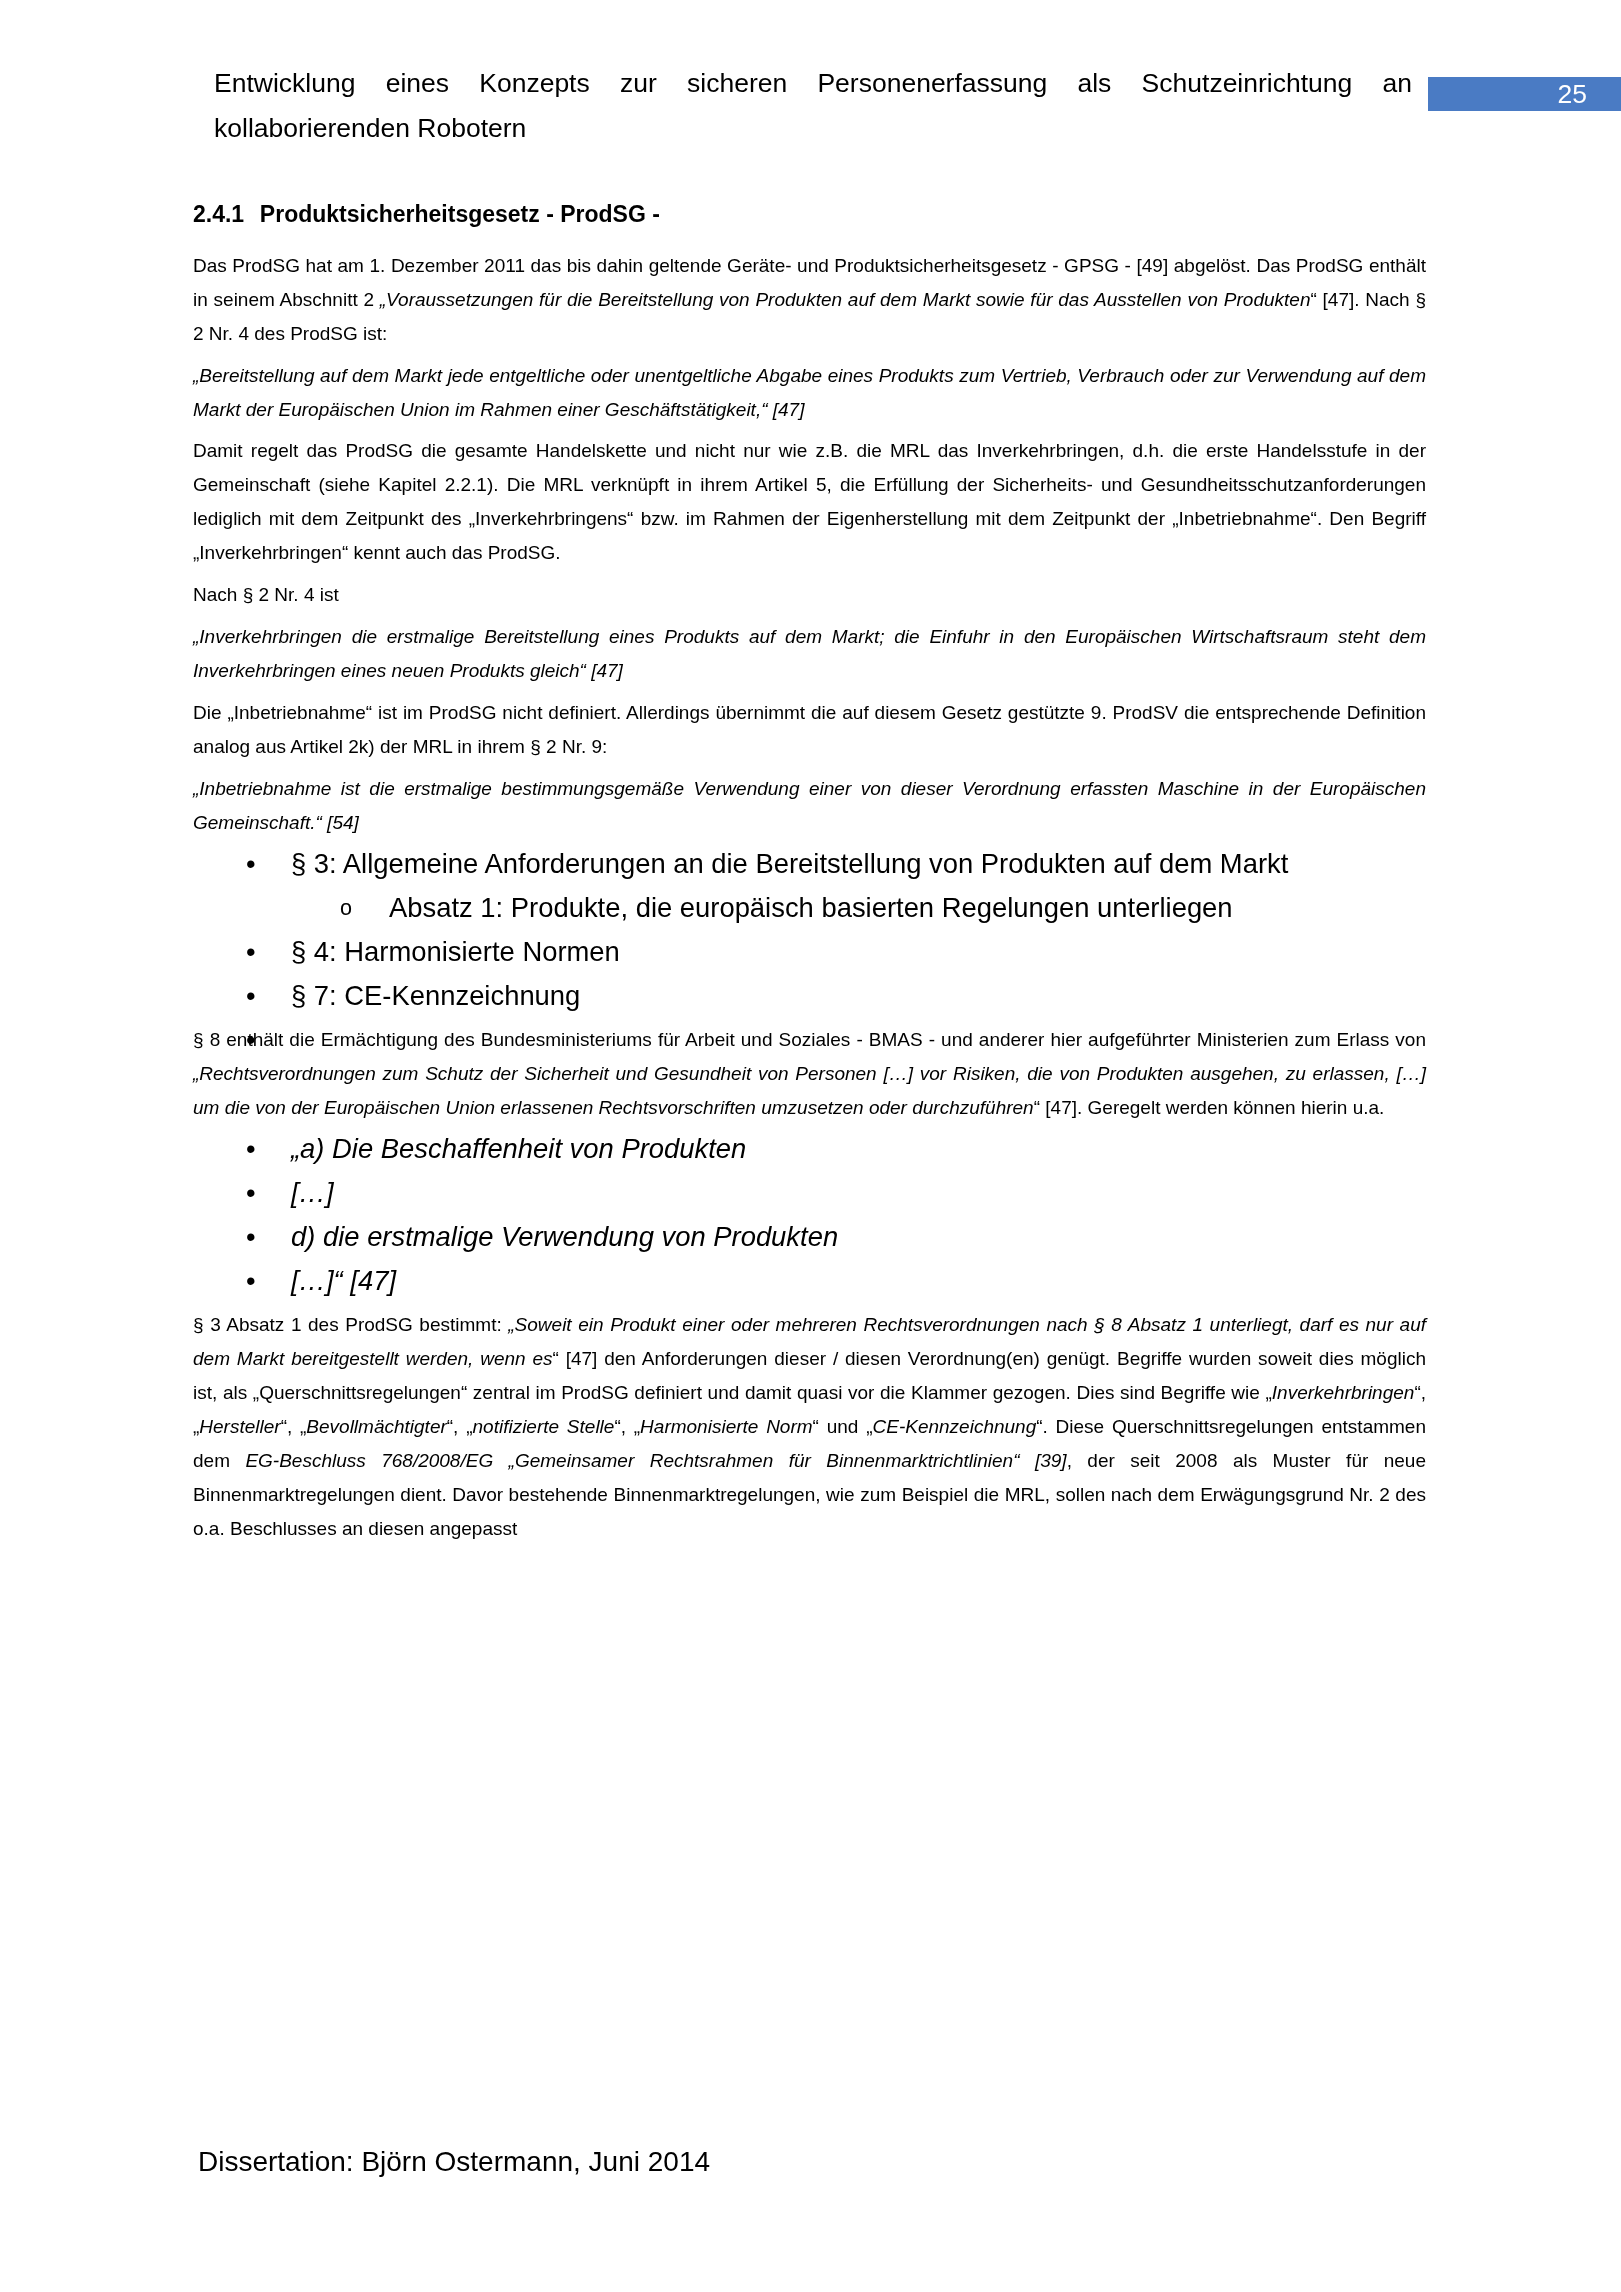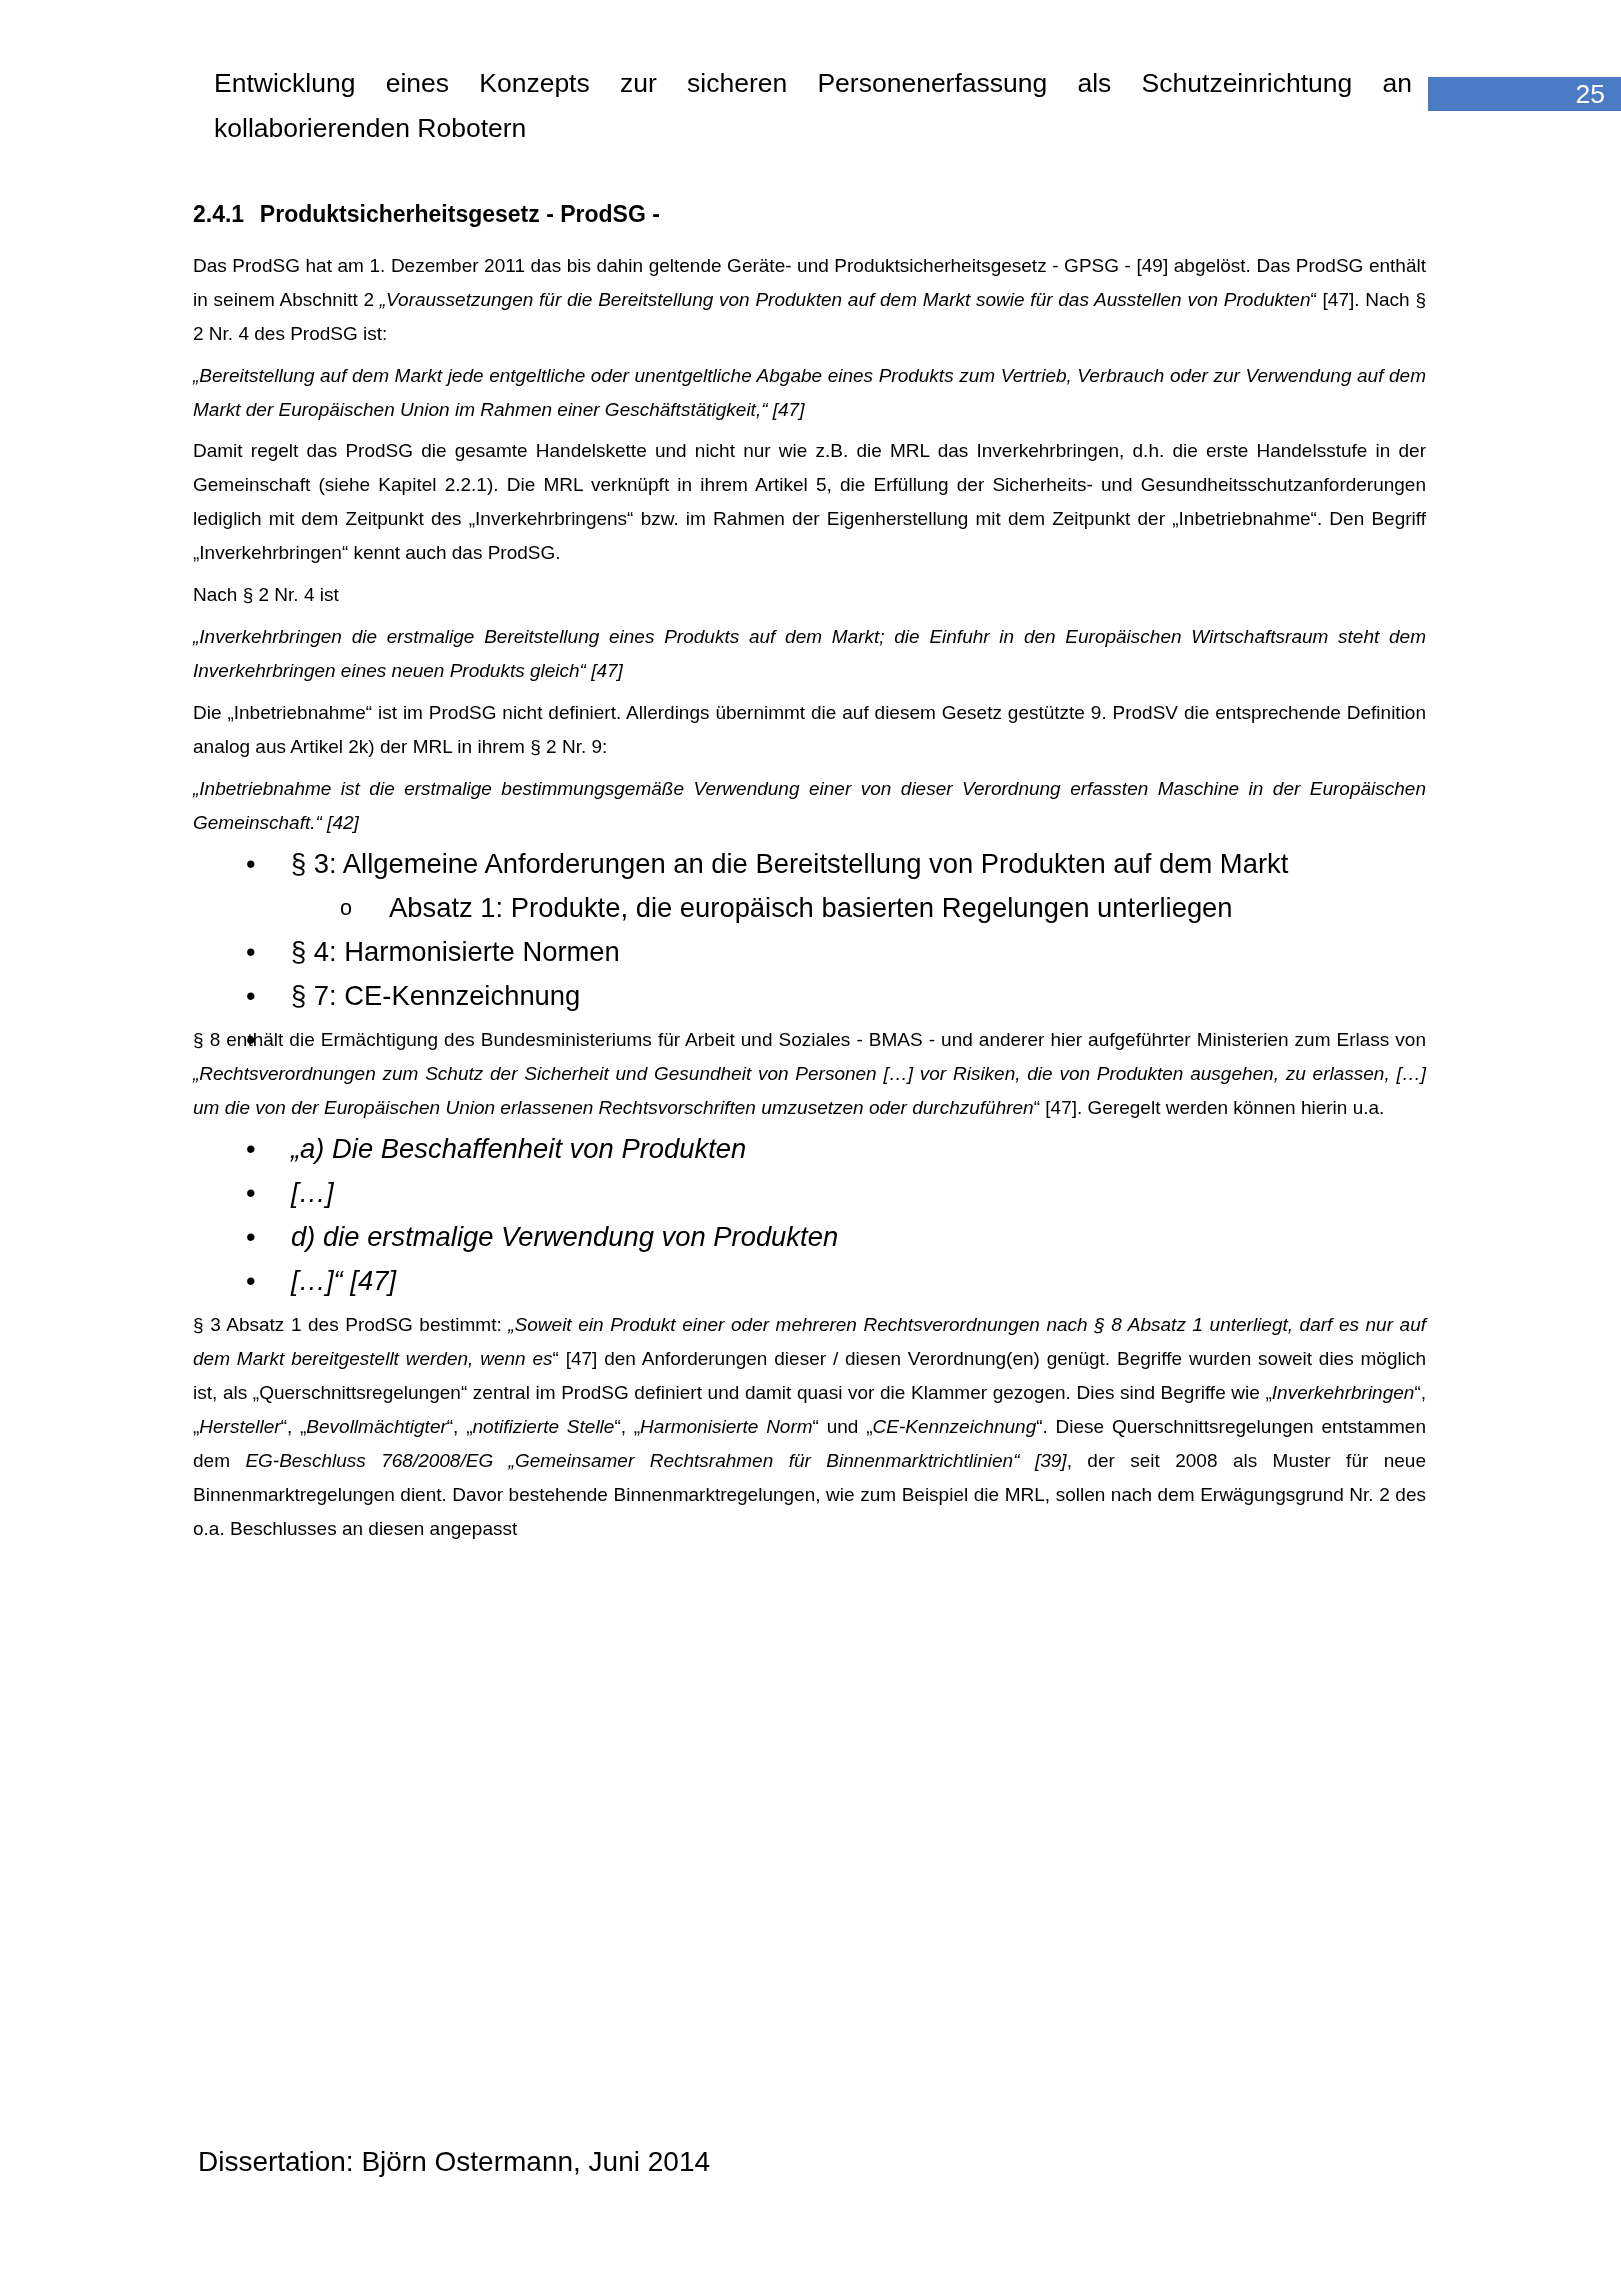--- a/index.html
+++ b/index.html
@@ -2,21 +2,21 @@
 <html><head>
 <meta charset="utf-8">
 <style>
   html, body { margin: 0; padding: 0; background: #ffffff; }
   body { width: 1621px; height: 2293px; position: relative; overflow: hidden;
          font-family: "Liberation Sans", sans-serif; color: #000; }
   .header-title { position: absolute; left: 214px; top: 61px; width: 1198px;
          font-size: 26.5px; line-height: 45px; text-align: justify; text-align-last: left; }
   .page-badge { position: absolute; left: 1428px; top: 77px; width: 193px; height: 34px;
          background: #4a7bc4; color: #fff; font-size: 26.5px; line-height: 34px;
-         text-align: right; box-sizing: border-box; padding-right: 16px; }
+         text-align: right; box-sizing: border-box; padding-right: 34px; }
   .content { position: absolute; left: 193px; top: 192px; width: 1233px; }
   h2.section { margin: 0 0 11.8px 0; font-size: 23px; line-height: 45px; font-weight: bold; }
   h2.section .num { margin-right: 15.7px; }
   p { margin: 0 0 7.8px 0; font-size: 19px; line-height: 34px; text-align: justify; }
   p.quote { font-style: italic; }
   i { font-style: italic; }
   ul.bullets { list-style: none; margin: 0 0 5.9px 0; padding: 0; }
   ul.bullets li { position: relative; padding-left: 98px; font-size: 27.4px; line-height: 34px; margin-bottom: 9.8px; }
   ul.bullets li .dot { position: absolute; left: 53px; top: 0; }
   ul.bullets li.sub { padding-left: 196px; }
@@ -40,21 +40,21 @@
   <p class="quote">„Bereitstellung auf dem Markt jede entgeltliche oder unentgeltliche Abgabe eines Produkts zum Vertrieb, Verbrauch oder zur Verwendung auf dem Markt der Europäischen Union im Rahmen einer Geschäftstätigkeit,“ [47]</p>
 
   <p>Damit regelt das ProdSG die gesamte Handelskette und nicht nur wie z.B. die MRL das Inverkehrbringen, d.h. die erste Handelsstufe in der Gemeinschaft (siehe Kapitel 2.2.1). Die MRL verknüpft in ihrem Artikel 5, die Erfüllung der Sicherheits- und Gesundheitsschutzanforderungen lediglich mit dem Zeitpunkt des „Inverkehrbringens“ bzw. im Rahmen der Eigenherstellung mit dem Zeitpunkt der „Inbetriebnahme“. Den Begriff „Inverkehrbringen“ kennt auch das ProdSG.</p>
 
   <p>Nach § 2 Nr. 4 ist</p>
 
   <p class="quote">„Inverkehrbringen die erstmalige Bereitstellung eines Produkts auf dem Markt; die Einfuhr in den Europäischen Wirtschaftsraum steht dem Inverkehrbringen eines neuen Produkts gleich“ [47]</p>
 
   <p>Die „Inbetriebnahme“ ist im ProdSG nicht definiert. Allerdings übernimmt die auf diesem Gesetz gestützte 9. ProdSV die entsprechende Definition analog aus Artikel 2k) der MRL in ihrem § 2 Nr. 9:</p>
 
-  <p class="quote">„Inbetriebnahme ist die erstmalige bestimmungsgemäße Verwendung einer von dieser Verordnung erfassten Maschine in der Europäischen Gemeinschaft.“ [42]</p>
+  <p class="quote">„Inbetriebnahme ist die erstmalige bestimmungsgemäße Verwendung einer von dieser Verordnung erfassten Maschine in der Europäischen Gemeinschaft.“ [54]</p>
 
 
   <ul class="bullets">
     <li><span class="dot">•</span><span class="txt">§ 3: Allgemeine Anforderungen an die Bereitstellung von Produkten auf dem Markt</span></li>
     <li class="sub"><span class="dot">o</span><span class="txt">Absatz 1: Produkte, die europäisch basierten Regelungen unterliegen</span></li>
     <li><span class="dot">•</span><span class="txt">§ 4: Harmonisierte Normen</span></li>
     <li><span class="dot">•</span><span class="txt">§ 7: CE-Kennzeichnung</span></li>
     <li><span class="dot">•</span></li>
   </ul>
 

